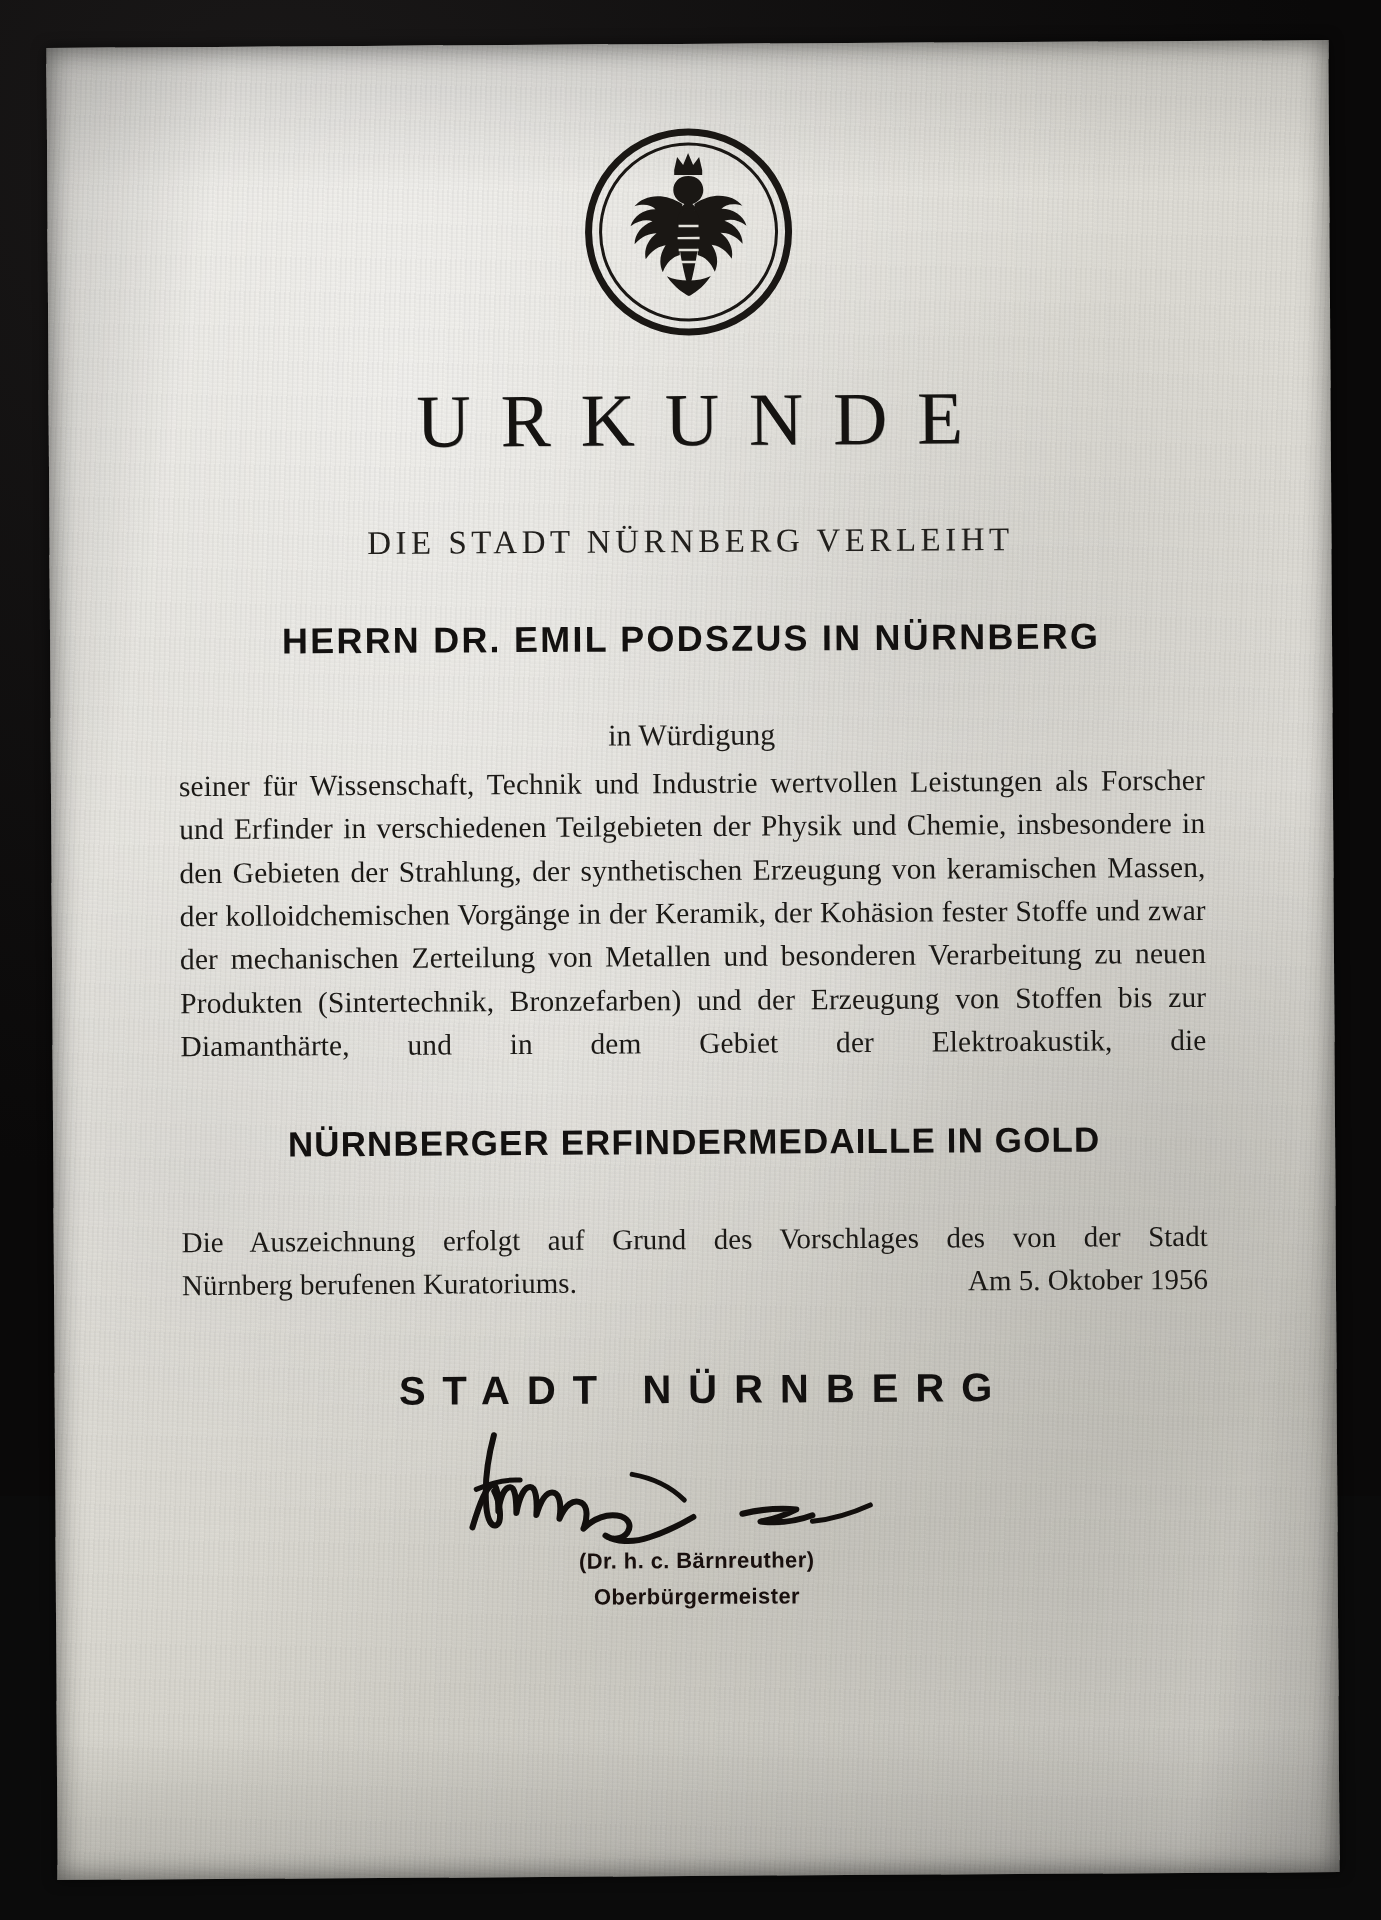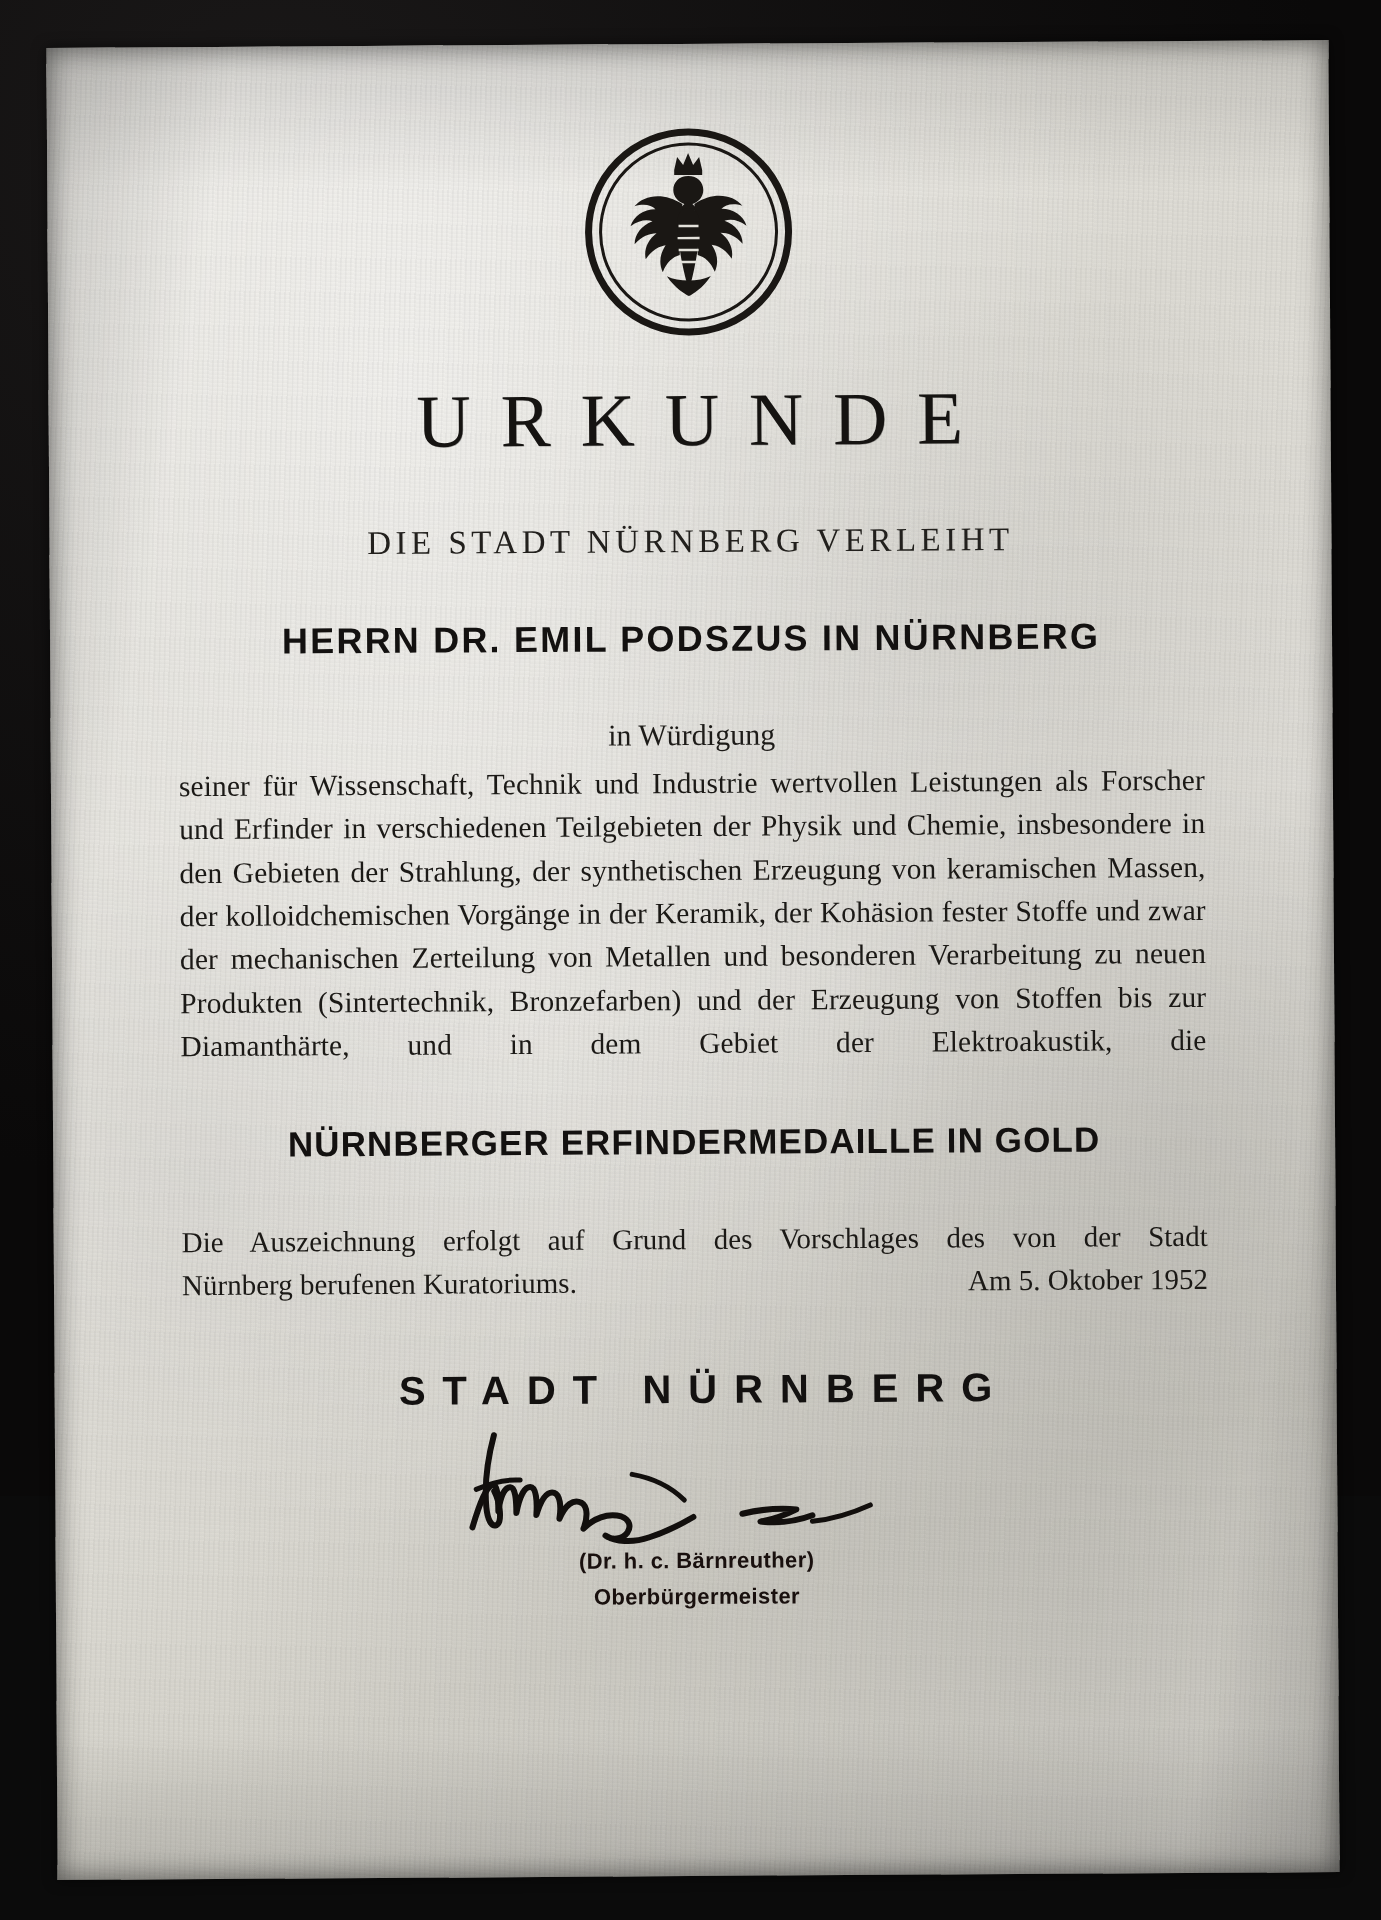--- a/index.html
+++ b/index.html
@@ -231,21 +231,21 @@
       <div id="citation-body">
         <p>seiner für Wissenschaft, Technik und Industrie wertvollen Leistungen als Forscher und Erfinder in verschiedenen Teilgebieten der Physik und Chemie, insbesondere in den Gebieten der Strahlung, der synthetischen Erzeugung von keramischen Massen, der kolloidchemischen Vorgänge in der Keramik, der Kohäsion fester Stoffe und zwar der mechanischen Zerteilung von Metallen und besonderen Verarbeitung zu neuen Produkten (Sintertechnik, Bronzefarben) und der Erzeugung von Stoffen bis zur Diamanthärte, und in dem Gebiet der Elektroakustik, die</p>
       </div>
 
       <div id="medal-line">NÜRNBERGER ERFINDERMEDAILLE IN GOLD</div>
 
       <div id="basis-block">
         <div id="basis-line-1">Die Auszeichnung erfolgt auf Grund des Vorschlages des von der Stadt</div>
         <div id="basis-line-2">
           <span>Nürnberg berufenen Kuratoriums.</span>
-          <span>Am 5. Oktober 1952</span>
+          <span>Am 5. Oktober 1956</span>
         </div>
       </div>
 
       <div id="city-signature-line">STADT NÜRNBERG</div>
 
       <div id="signature">
         <svg width="520" height="132" viewBox="0 0 520 132" aria-hidden="true">
           <g fill="none" stroke="#120f0d" stroke-linecap="round" stroke-linejoin="round">
             <path d="M58 12 c-6 22 -10 48 -8 72 c1 12 5 20 10 18 c6 -3 4 -22 -2 -34" stroke-width="6"></path>
             <path d="M40 66 c14 -6 30 -10 44 -9" stroke-width="5"></path>

